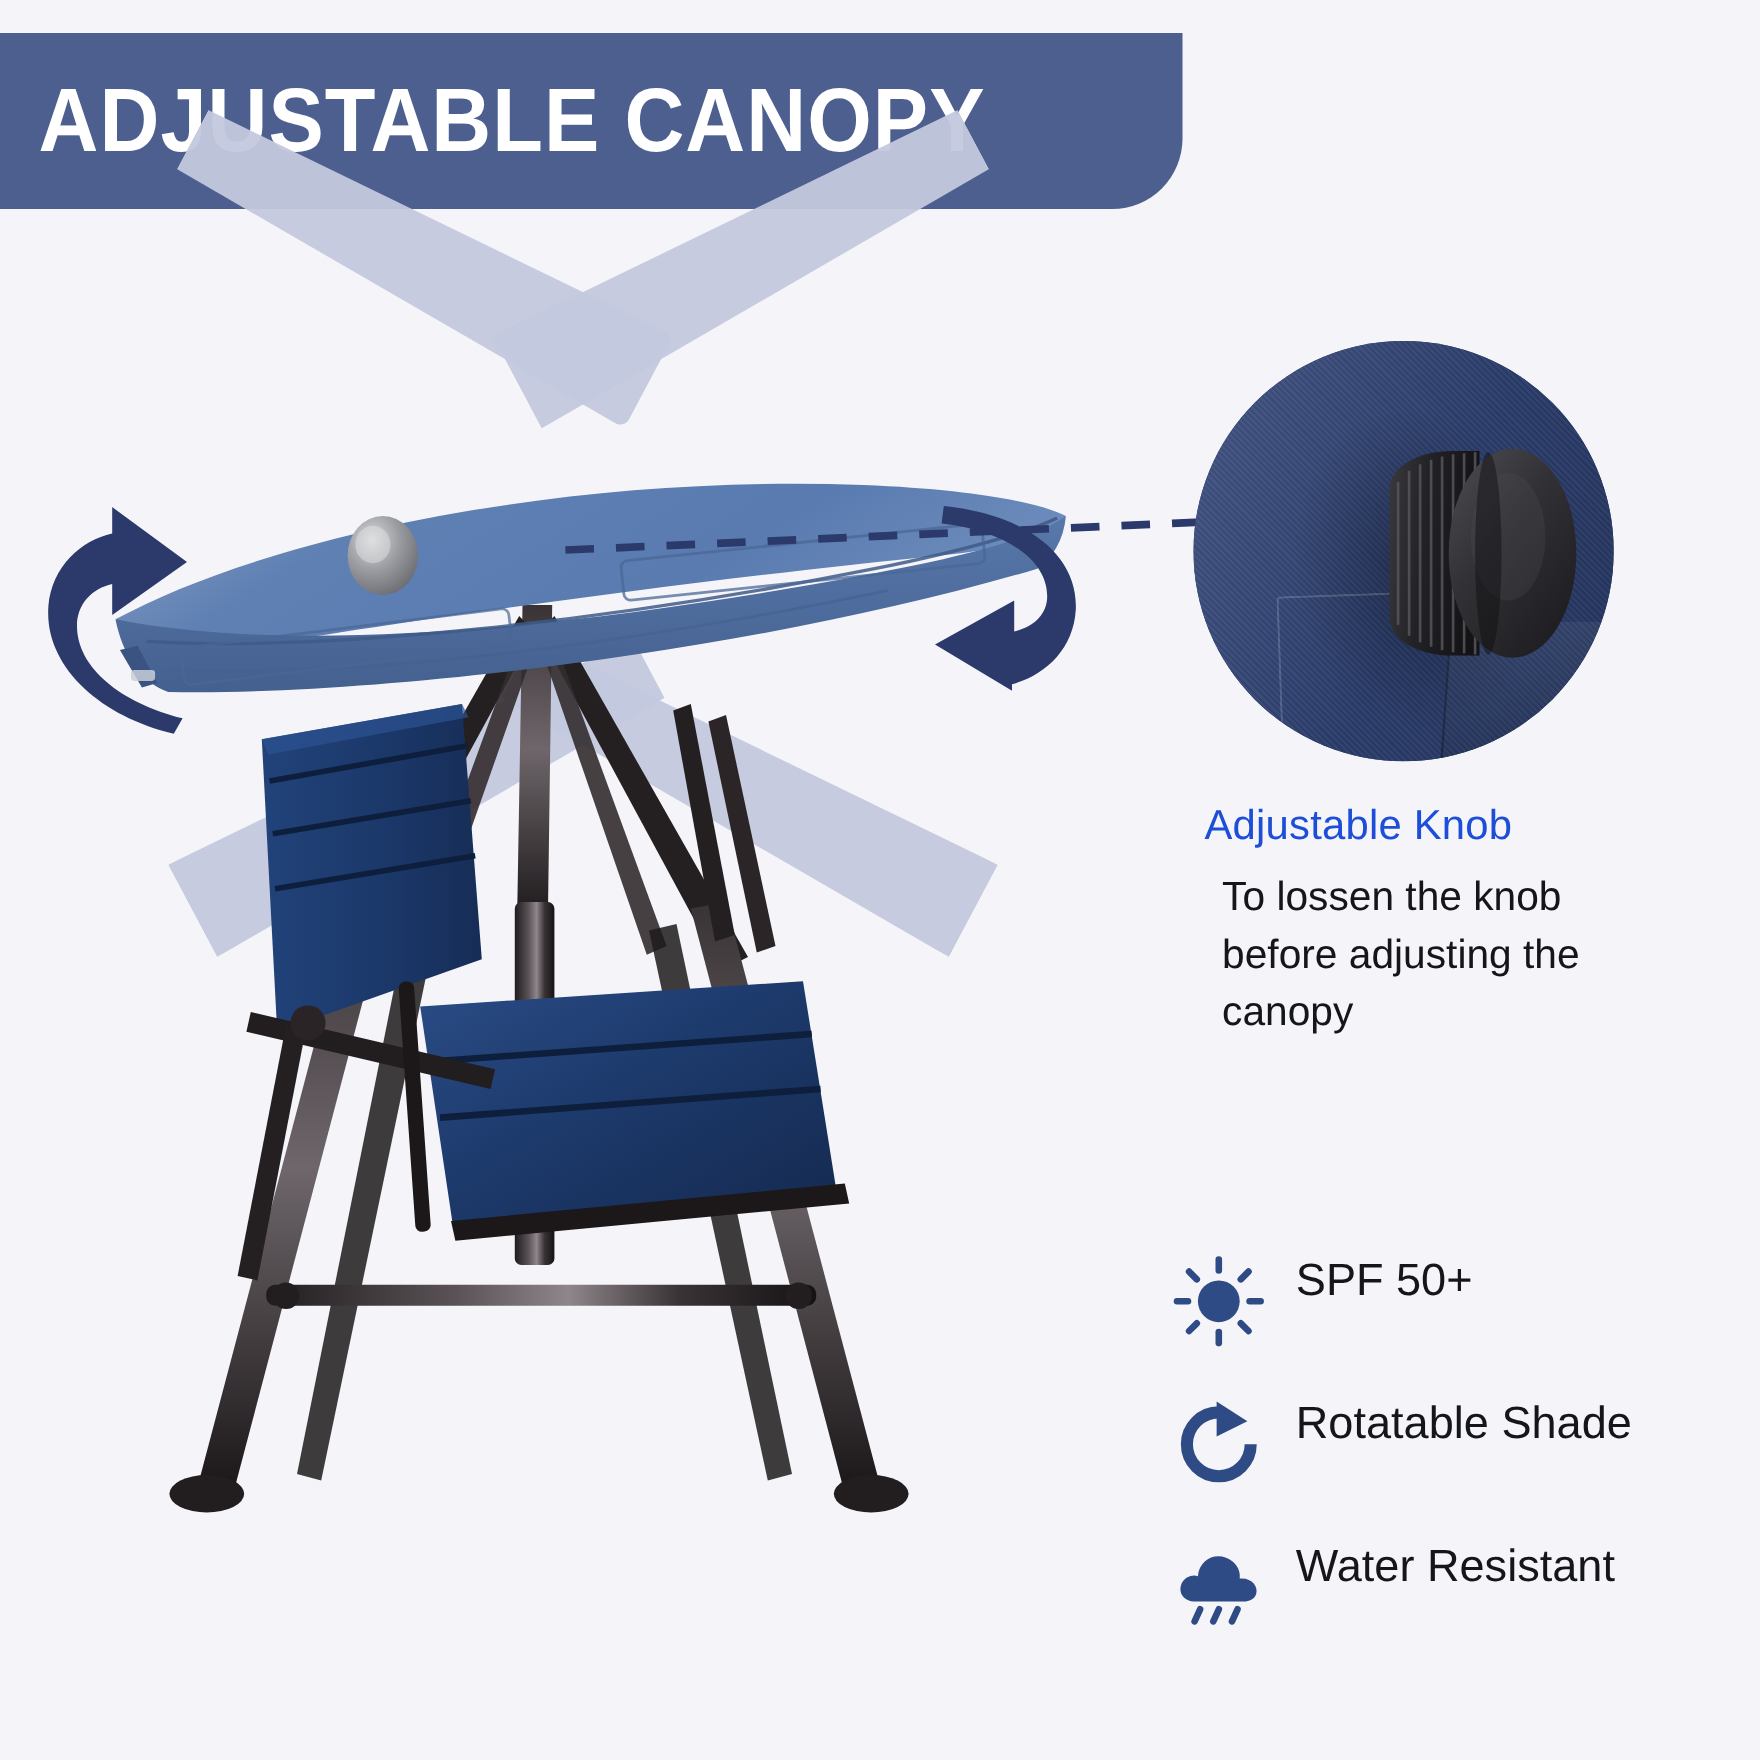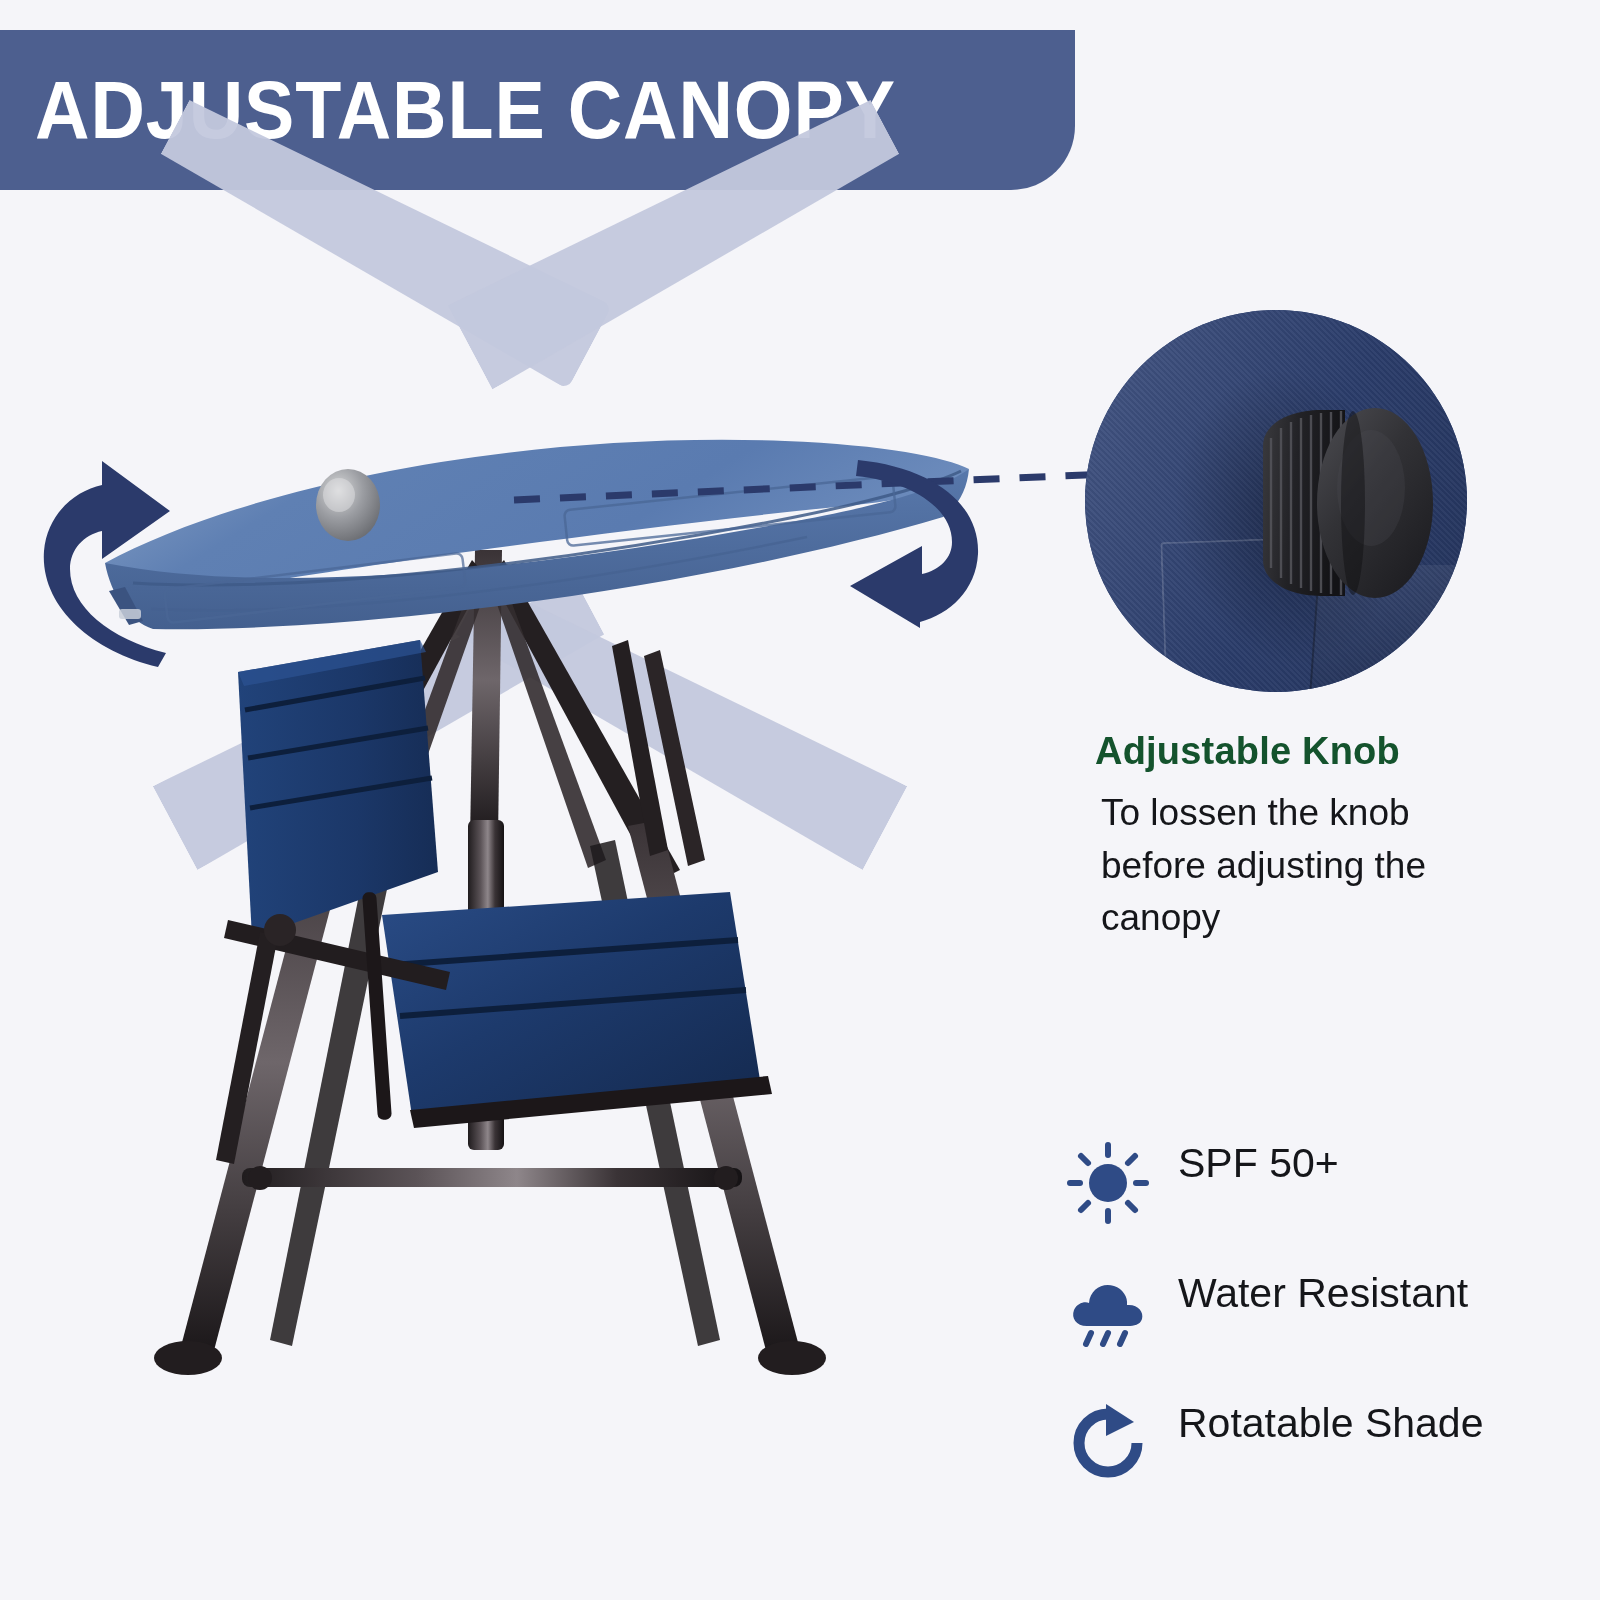--- a/index.html
+++ b/index.html
@@ -154,31 +154,31 @@
   .knob { position: absolute; left: 140px; top: 78px; width: 230px; height: 230px; }
 
   
   .callout {
     position: absolute;
     left: 1095px;
     top: 730px;
     width: 430px;
   }
   .callout-title {
-    color: #14532d;
+    color: #1d4ed8;
     font-size: 38px;
-    font-weight: bold;
+    font-weight: normal;
     margin: 0 0 14px 0;
     letter-spacing: 0.2px;
   }
   .callout-body {
     color: #15161a;
     font-size: 37px;
     line-height: 1.42;
-    margin: 6px;
+    margin: 16px;
   }
 
   
   .features {
     position: absolute;
     left: 1060px;
     top: 1140px;
     width: 500px;
   }
   .feature-row {
@@ -402,37 +402,37 @@
             <line x1="23" y1="63" x2="16" y2="70"></line>
           </g>
         </svg>
       </div>
       <div class="feature-label">SPF 50+</div>
     </div>
 
     <div class="feature-row">
       <div class="feature-icon">
         <svg width="86" height="86" viewBox="0 0 86 86">
+          <path d="M43 14 A 29 29 0 1 0 72 43" stroke="#2f4b86" stroke-width="11" fill="none" stroke-linecap="butt"></path>
+          <path d="M41 4 L69 22 L41 36 Z" fill="#2f4b86"></path>
+        </svg>
+      </div>
+      <div class="feature-label">Rotatable Shade</div>
+    </div>
+
+    <div class="feature-row">
+      <div class="feature-icon">
+        <svg width="86" height="86" viewBox="0 0 86 86">
           <path d="M22 56 C 11 56, 6 48, 9 40 C 12 33, 20 31, 24 33
                    C 25 19, 38 12, 49 16 C 58 19, 63 27, 62 35
                    C 73 34, 79 42, 77 49 C 75 55, 69 56, 63 56 Z" fill="#2f4b86"></path>
           <g stroke="#2f4b86" stroke-width="6" stroke-linecap="round">
             <line x1="26" y1="63" x2="21" y2="74"></line>
             <line x1="43" y1="63" x2="38" y2="74"></line>
             <line x1="60" y1="63" x2="55" y2="74"></line>
           </g>
         </svg>
       </div>
       <div class="feature-label">Water Resistant</div>
     </div>
 
-    <div class="feature-row">
-      <div class="feature-icon">
-        <svg width="86" height="86" viewBox="0 0 86 86">
-          <path d="M43 14 A 29 29 0 1 0 72 43" stroke="#2f4b86" stroke-width="11" fill="none" stroke-linecap="butt"></path>
-          <path d="M41 4 L69 22 L41 36 Z" fill="#2f4b86"></path>
-        </svg>
-      </div>
-      <div class="feature-label">Rotatable Shade</div>
-    </div>
-
   </div>
 </div>
 
 </body></html>

